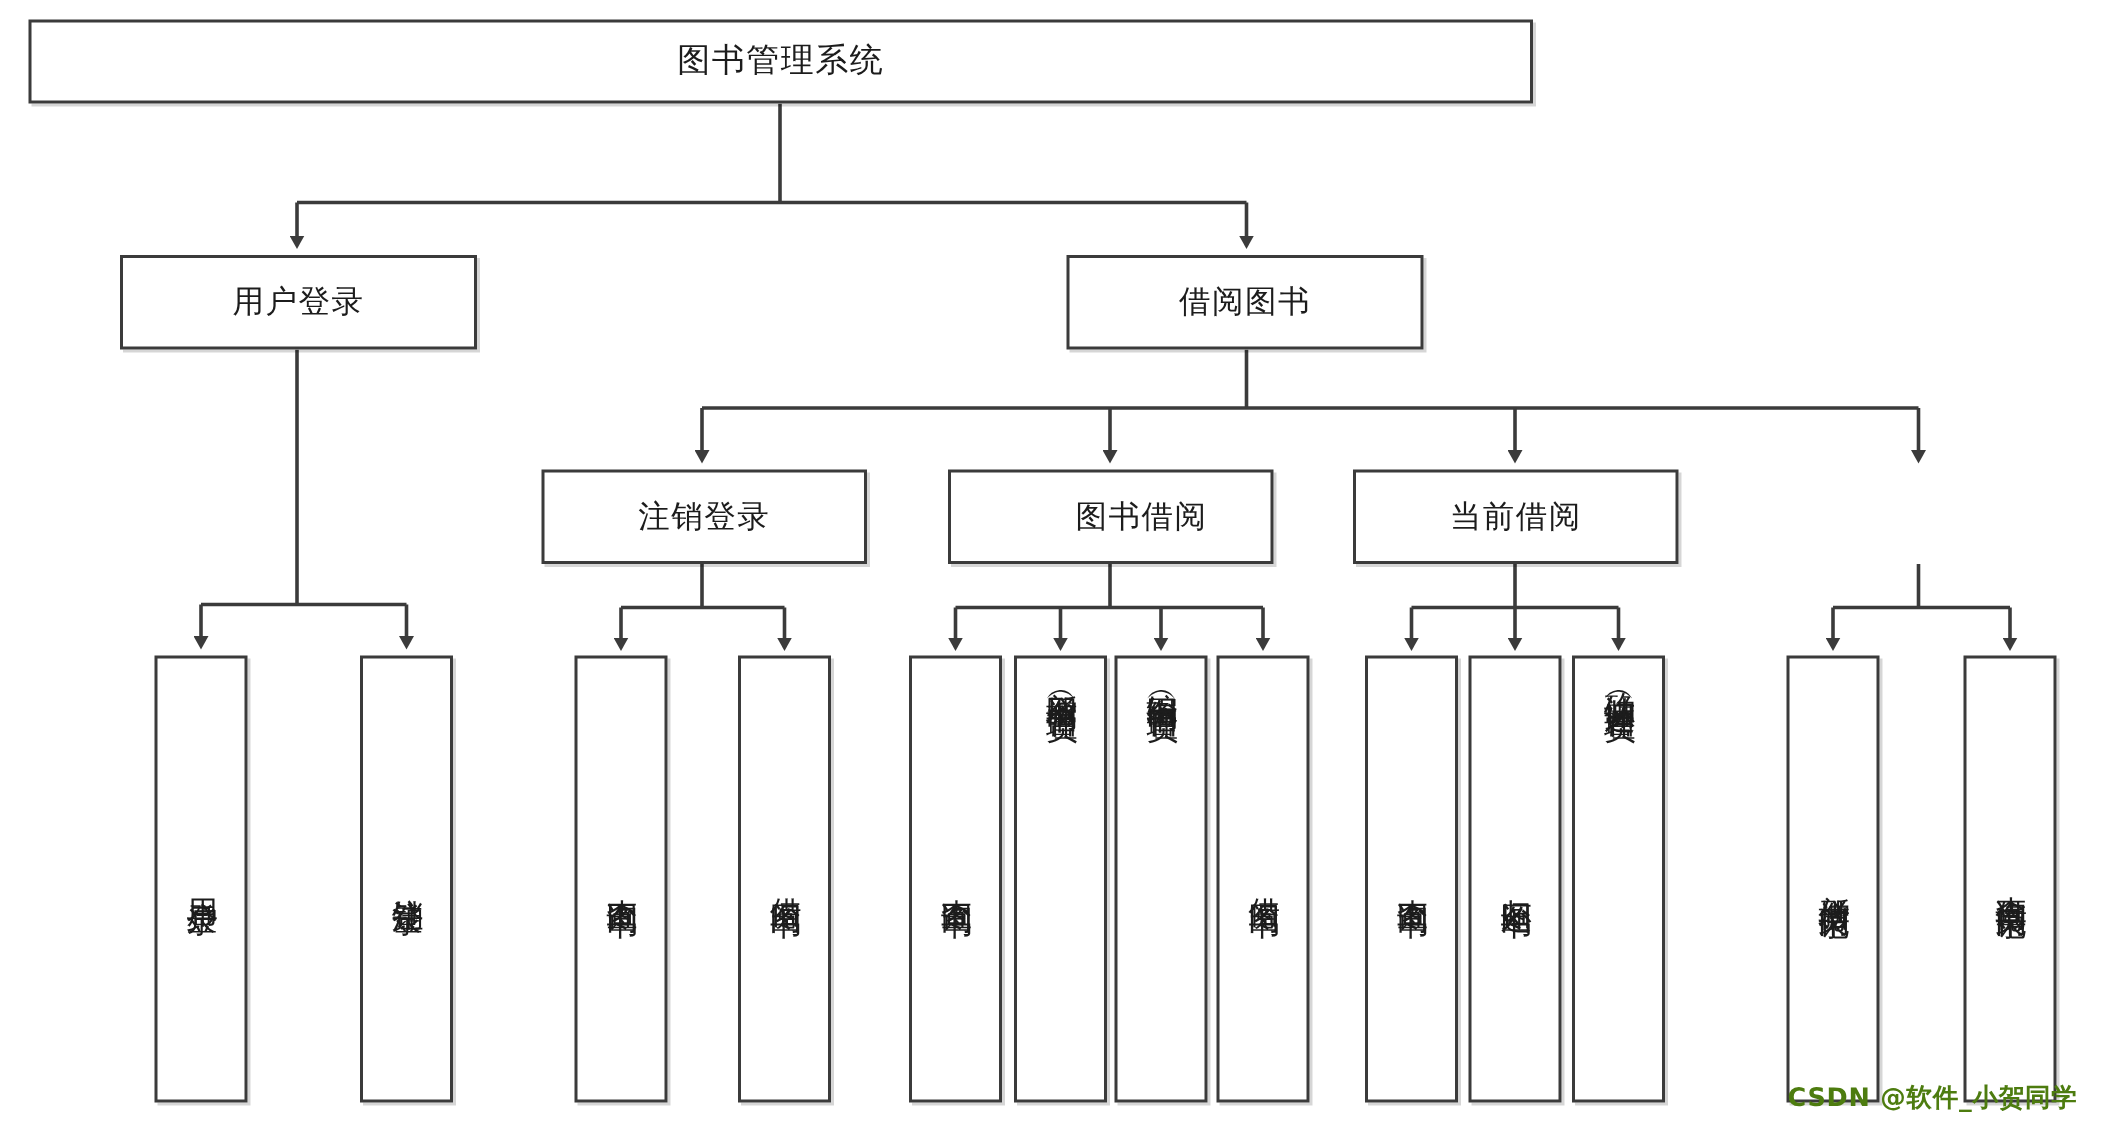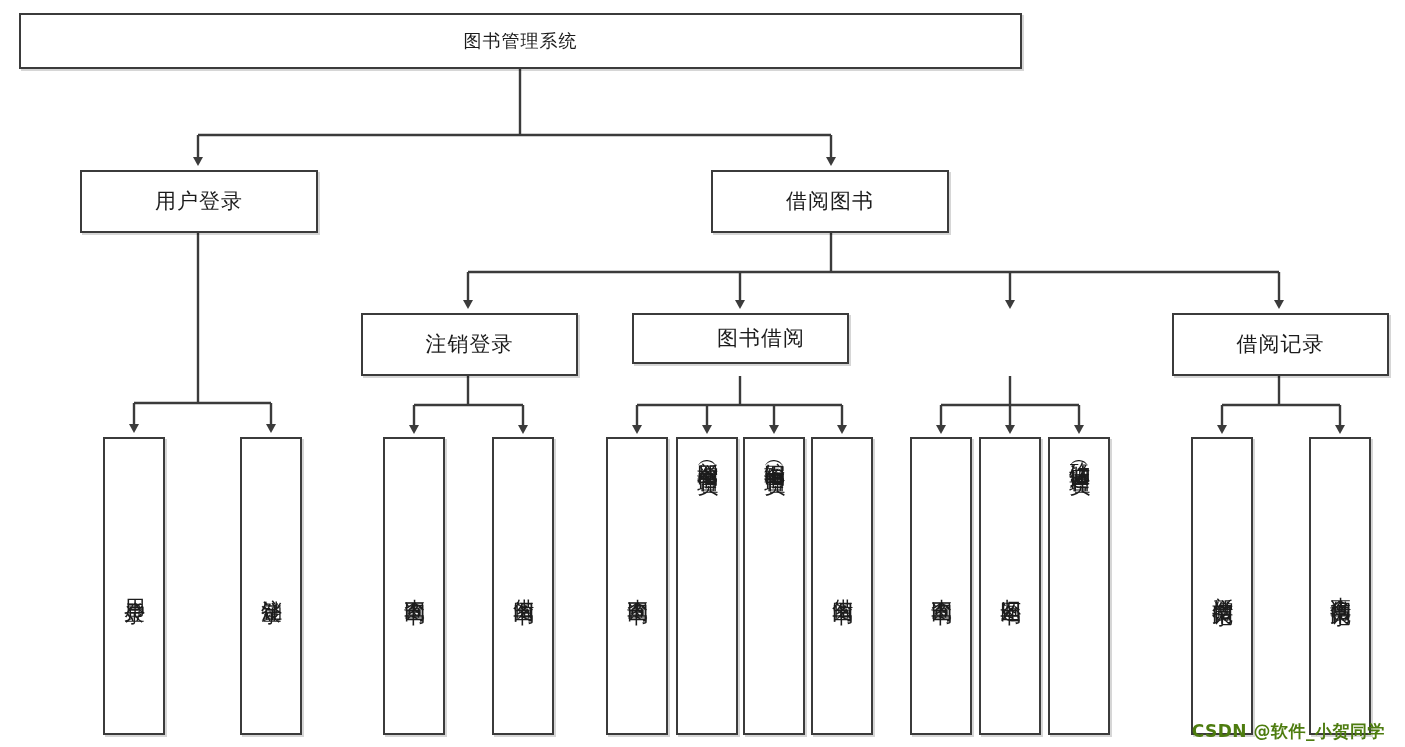--- a/index.html
+++ b/index.html
@@ -36,21 +36,21 @@
     justify-content: center;
     color: #1c1c1c;
     box-shadow: 2px 2px 0 rgba(0,0,0,0.16);
   }
   .node.h-node {
     font-size: 21px;
     letter-spacing: 1px;
     line-height: 1.2;
   }
   .node.root {
-    font-size: 18px;
+    font-size: 22px;
   }
   .node.leaf {
     align-items: flex-start;
     justify-content: center;
     padding-top: 6px;
   }
   .leaf .vtext {
     writing-mode: vertical-rl;
     text-orientation: upright;
     font-size: 21px;
@@ -136,25 +136,25 @@
   <div class="node h-node" style="left:80px; top:170px; width:238px; height:63px;">
     <span>用户登录</span>
   </div>
   <div class="node h-node" style="left:711px; top:170px; width:238px; height:63px;">
     <span>借阅图书</span>
   </div>
 
   <div class="node h-node" style="left:361px; top:313px; width:217px; height:63px;">
     <span>注销登录</span>
   </div>
-  <div class="node h-node" style="left:632px; top:313px; width:217px; height:51px;padding-left:41px;">
+  <div class="node h-node" style="left:632px; top:313px; width:217px; height:63px;padding-left:41px;">
     <span>图书借阅</span>
   </div>
-  <div class="node h-node" style="left:1172px; top:313px; width:217px; height:63px;">
-    <span>借阅记录</span>
+  <div class="node h-node" style="left:902px; top:313px; width:217px; height:63px;">
+    <span>当前借阅</span>
   </div>
 
   <div class="node leaf centered" style="left:103px; top:437px; width:62px; height:298px;">
     <span class="vtext">用户登录</span>
   </div>
   <div class="node leaf centered" style="left:240px; top:437px; width:62px; height:298px;">
     <span class="vtext">注销登录</span>
   </div>
 
   <div class="node leaf centered" style="left:383px; top:437px; width:62px; height:298px;">

